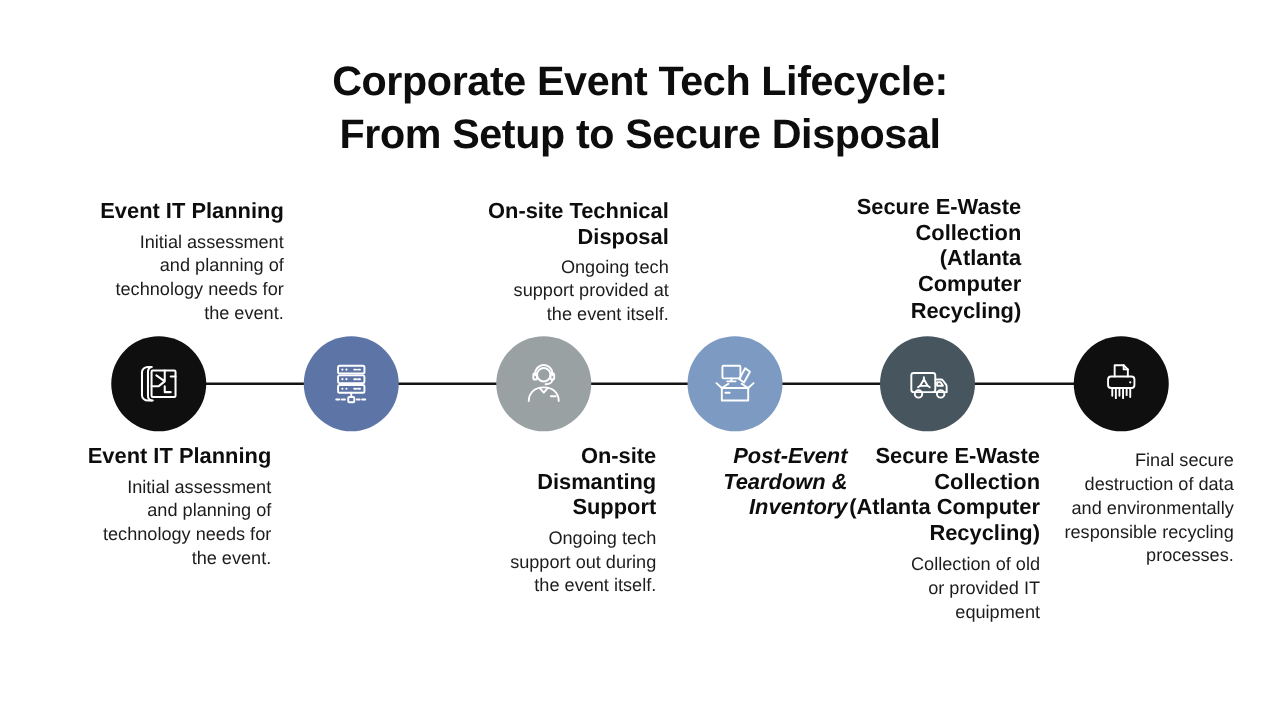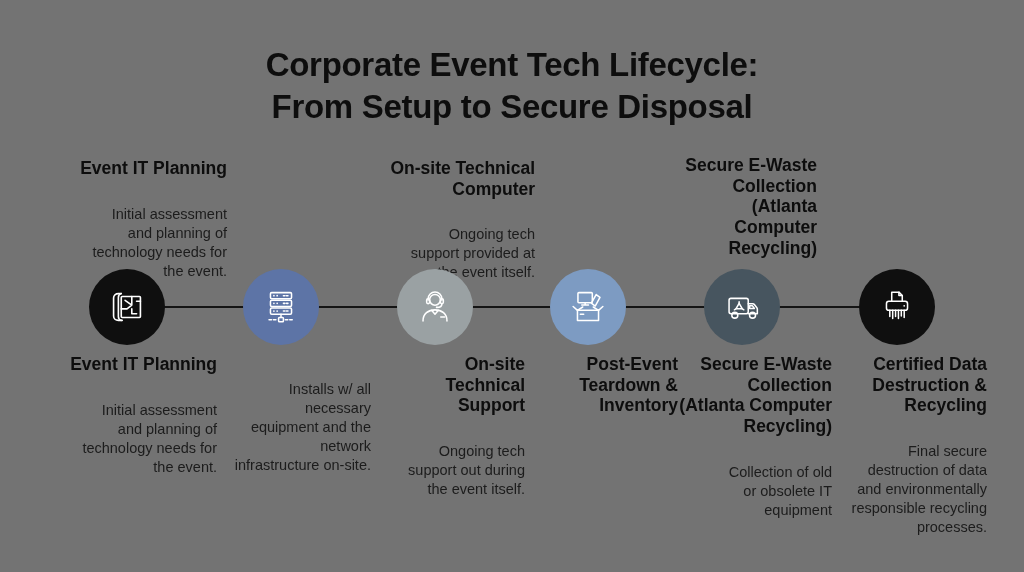--- a/index.html
+++ b/index.html
@@ -1,49 +1,49 @@
 <!DOCTYPE html>
 <html><head>
 <meta charset="utf-8">
 <style>
   html,body{margin:0;padding:0;background:#e9e9e9;}
   .canvas{
-    position:relative;width:1024px;height:572px;background:#737373;
+    position:relative;width:1024px;height:572px;background:#ffffff;
     font-family:"Liberation Sans","DejaVu Sans",sans-serif;color:#111;
     overflow:hidden;margin:0 auto;
   }
   .title{
     position:absolute;top:44px;left:0;width:1024px;text-align:center;
     font-size:33px;font-weight:800;letter-spacing:-0.3px;line-height:1.26;
     white-space:pre-line;color:#0d0d0d;
   }
   .col{position:absolute;text-align:right;}
   .col .heading{
     font-size:17.5px;font-weight:700;line-height:1.18;white-space:pre-line;color:#0d0d0d;
   }
   .col .desc{
-    font-size:14.5px;font-weight:400;line-height:1.31;margin-top:26px;
+    font-size:14.5px;font-weight:400;line-height:1.31;margin-top:6px;
     white-space:pre-line;color:#1c1c1c;
   }
   .timeline-line{
     position:absolute;top:306px;left:127px;width:770px;height:2.4px;background:#141414;
   }
   .circle{
     position:absolute;top:269px;width:76px;height:76px;border-radius:50%;
     display:flex;align-items:center;justify-content:center;
   }
   .circle svg{display:block;}
   
   .t1{left:27px;width:200px;top:158px;}
   .t2{left:335px;width:200px;top:158px;}
   .t3{left:667px;width:150px;top:155px;}
   .b1{left:37px;width:180px;top:354px;}
   .b2{left:191px;width:180px;top:354px;}
   .b3{left:345px;width:180px;top:354px;}
-  .b4{left:498px;width:180px;top:354px;}
+  .b4{left:498px;width:180px;top:354px;font-style:italic;}
   .b5{left:652px;width:180px;top:354px;}
   .b6{left:807px;width:180px;top:354px;}
   .c1{left:89px;}
   .c2{left:243px;}
   .c3{left:397px;}
   .c4{left:550px;}
   .c5{left:704px;}
   .c6{left:859px;}
 </style>
 </head>
@@ -56,21 +56,21 @@
 
   <div class="col t1">
     <div class="heading">Event IT Planning</div>
     <div class="desc">Initial assessment
 and planning of
 technology needs for
 the event.</div>
   </div>
   <div class="col t2">
     <div class="heading">On-site Technical
-Computer</div>
+Disposal</div>
     <div class="desc">Ongoing tech
 support provided at
 the event itself.</div>
   </div>
   <div class="col t3">
     <div class="heading">Secure E-Waste
 Collection
 (Atlanta
 Computer
 Recycling)</div>
@@ -165,52 +165,44 @@
   </div>
 
   <div class="col b1">
     <div class="heading">Event IT Planning</div>
     <div class="desc">Initial assessment
 and planning of
 technology needs for
 the event.</div>
   </div>
   <div class="col b2">
-    <div class="desc">Installs w/ all
-necessary
-equipment and the
-network
-infrastructure on-site.</div>
   </div>
   <div class="col b3">
     <div class="heading">On-site
-Technical
+Dismanting
 Support</div>
     <div class="desc">Ongoing tech
 support out during
 the event itself.</div>
   </div>
   <div class="col b4">
     <div class="heading">Post-Event
 Teardown &amp;
 Inventory</div>
   </div>
   <div class="col b5">
     <div class="heading">Secure E-Waste
 Collection
 (Atlanta Computer
 Recycling)</div>
     <div class="desc">Collection of old
-or obsolete IT
+or provided IT
 equipment</div>
   </div>
   <div class="col b6">
-    <div class="heading">Certified Data
-Destruction &amp;
-Recycling</div>
     <div class="desc">Final secure
 destruction of data
 and environmentally
 responsible recycling
 processes.</div>
   </div>
 
 </div>
 
 </body></html>

